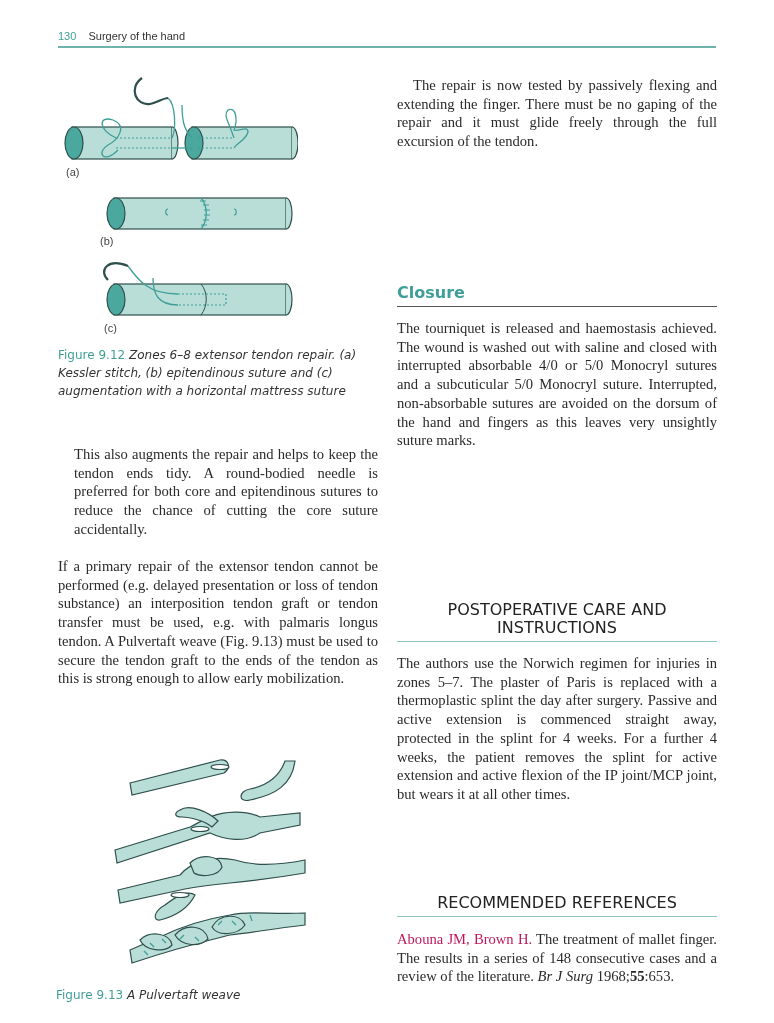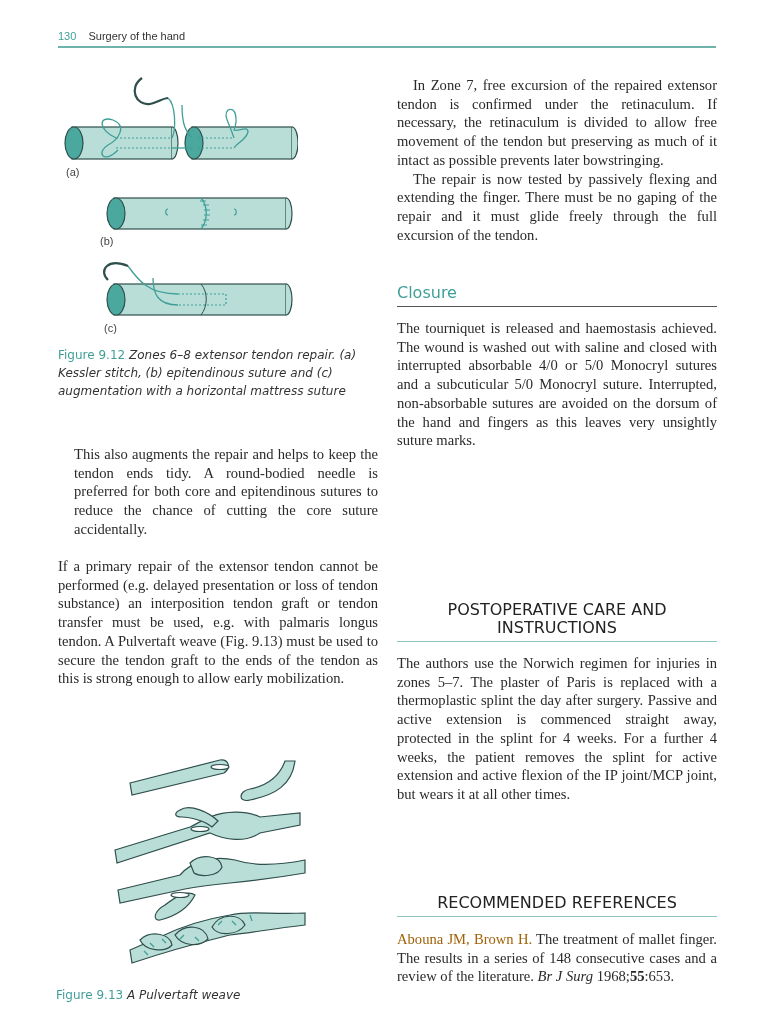--- a/index.html
+++ b/index.html
@@ -11,24 +11,24 @@
     .col { position: absolute; font-family: "Liberation Serif", serif; font-size: 14.6px; line-height: 18.7px; text-align: justify; color: #2a2a2a; }
     .col p { margin: 0; }
     .indent { text-indent: 16px; }
 
     .fig-svg { position: absolute; }
     .fig-label { position: absolute; font-family: "Liberation Sans", sans-serif; font-size: 11px; color: #444; }
 
     .caption { position: absolute; font-family: "DejaVu Sans", sans-serif; font-size: 12px; line-height: 18px; color: #333; font-style: italic; }
     .caption .figno { color: #3f9f98; font-style: normal; }
 
-    .h-closure { position: absolute; left: 397px; top: 283px; width: 320px; font-family: "DejaVu Sans", sans-serif; font-size: 16px; color: #3f9f98; border-bottom: 1px solid #555; padding-bottom: 4px; }
+    .h-closure { position: absolute; left: 397px; top: 283px; width: 320px; font-family: "DejaVu Sans", sans-serif; font-size: 16px; color: #3f9f98; border-bottom: 1px solid #555; padding-bottom: 4px; font-weight: bold; }
     .h-upper { position: absolute; left: 397px; width: 320px; font-family: "DejaVu Sans", sans-serif; font-size: 16px; line-height: 18px; color: #222; border-bottom: 1px solid #8fc4bf; padding-bottom: 4px; text-align: center; }
 
-    .ref-author { color: #a16207; }
+    .ref-author { color: #be185d; }
     .ref-vol { font-weight: bold; }
   </style>
 </head>
 <body>
 
 <div class="running-head">
   <span class="pno">130</span>
   <span>Surgery of the hand</span>
 </div>
 
@@ -117,21 +117,20 @@
     <path d="M50 188 l4 4 M62 184 l4 4 M80 184 l4 -4 M95 182 l4 4 M118 170 l4 -4 M132 166 l4 4 M150 160 l2 6 M44 196 l4 4"></path>
   </g>
 </svg>
 
 <div class="caption" style="left:56px; top:986px; width:300px;">
   <span class="figno">Figure 9.13</span>
   <span>A Pulvertaft weave</span>
 </div>
 
 <div class="col" style="left:397px; top:76px; width:320px;">
-  <p class="indent">In Zone 7, free excursion of the repaired extensor tendon is confirmed under the retinaculum. If necessary, the retinaculum is divided to allow free movement of the tendon but preserving as much of it intact as possible prevents later bowstringing.</p>
   <p class="indent">The repair is now tested by passively flexing and extending the finger. There must be no gaping of the repair and it must glide freely through the full excursion of the tendon.</p>
 </div>
 
 <div class="h-closure">Closure</div>
 
 <div class="col" style="left:397px; top:319px; width:320px;">
   <p>The tourniquet is released and haemostasis achieved. The wound is washed out with saline and closed with interrupted absorbable 4/0 or 5/0 Monocryl sutures and a subcuticular 5/0 Monocryl suture. Interrupted, non-absorbable sutures are avoided on the dorsum of the hand and fingers as this leaves very unsightly suture marks.</p>
 </div>
 
 <div class="h-upper" style="top:601px;">POSTOPERATIVE CARE AND INSTRUCTIONS</div>

